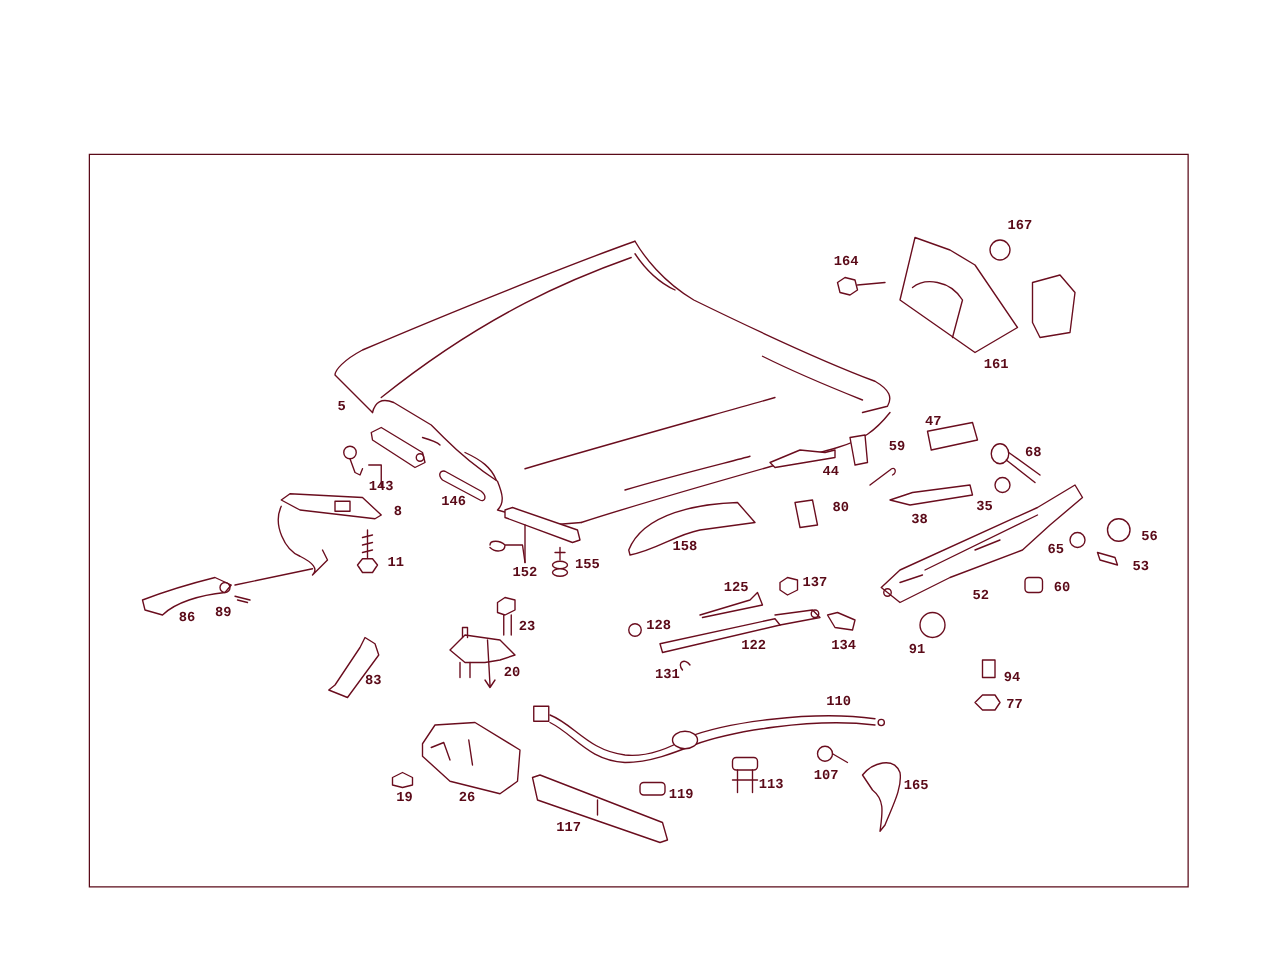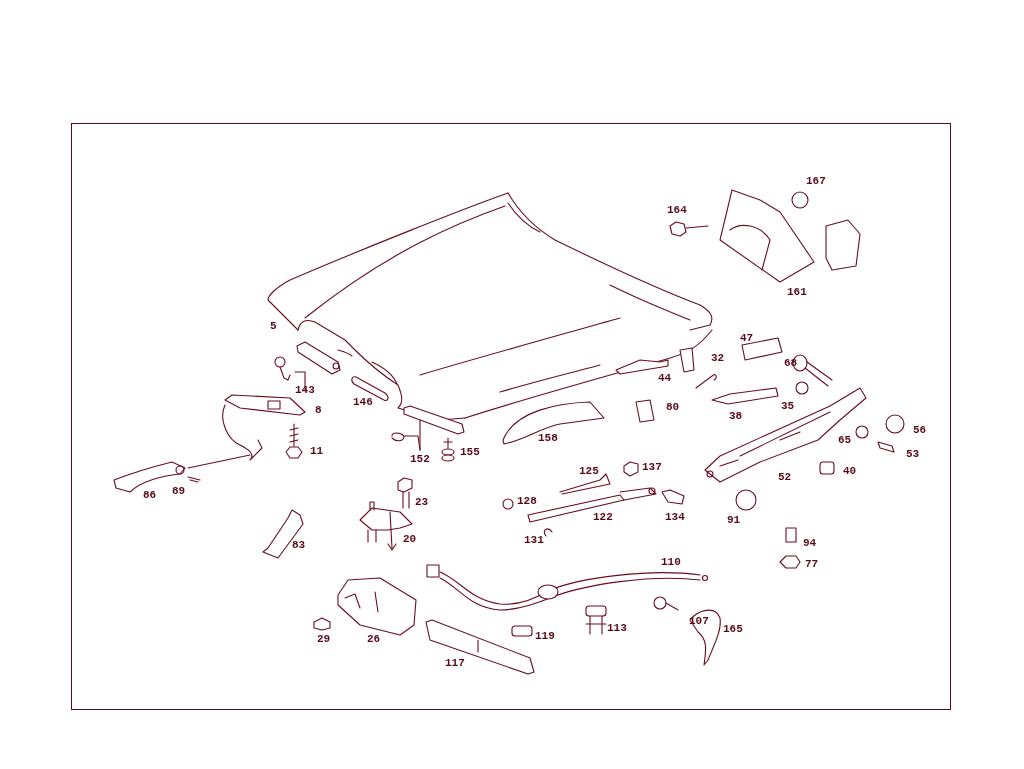--- a/index.html
+++ b/index.html
@@ -166,41 +166,41 @@
   <circle class="fl" cx="800" cy="200" r="8"></circle>
   <path class="fl" d="M826,226 L848,220 L860,234 L856,266 L832,270 L826,258 Z"></path>
 </svg>
 
 <div class="lbl" style="left:270px;top:320px">5</div>
 <div class="lbl" style="left:315px;top:404px">8</div>
 <div class="lbl" style="left:310px;top:445px">11</div>
 <div class="lbl" style="left:403px;top:533px">20</div>
 <div class="lbl" style="left:415px;top:496px">23</div>
 <div class="lbl" style="left:367px;top:633px">26</div>
-<div class="lbl" style="left:317px;top:633px">29</div>
+<div class="lbl" style="left:317px;top:633px">19</div>
 <div class="lbl" style="left:778px;top:471px">52</div>
 <div class="lbl" style="left:781px;top:400px">35</div>
 <div class="lbl" style="left:729px;top:410px">38</div>
-<div class="lbl" style="left:711px;top:352px">32</div>
+<div class="lbl" style="left:711px;top:352px">59</div>
 <div class="lbl" style="left:658px;top:372px">44</div>
 <div class="lbl" style="left:740px;top:332px">47</div>
-<div class="lbl" style="left:843px;top:465px">40</div>
+<div class="lbl" style="left:843px;top:465px">60</div>
 <div class="lbl" style="left:906px;top:448px">53</div>
 <div class="lbl" style="left:913px;top:424px">56</div>
 <div class="lbl" style="left:838px;top:434px">65</div>
-<div class="lbl" style="left:784px;top:357px">68</div>
+<div class="lbl" style="left:820px;top:357px">68</div>
 <div class="lbl" style="left:727px;top:514px">91</div>
 <div class="lbl" style="left:803px;top:537px">94</div>
 <div class="lbl" style="left:805px;top:558px">77</div>
 <div class="lbl" style="left:666px;top:401px">80</div>
 <div class="lbl" style="left:292px;top:539px">83</div>
 <div class="lbl" style="left:143px;top:489px">86</div>
 <div class="lbl" style="left:172px;top:485px">89</div>
 <div class="lbl" style="left:723px;top:623px">165</div>
-<div class="lbl" style="left:689px;top:615px">107</div>
+<div class="lbl" style="left:651px;top:615px">107</div>
 <div class="lbl" style="left:661px;top:556px">110</div>
 <div class="lbl" style="left:607px;top:622px">113</div>
 <div class="lbl" style="left:445px;top:657px">117</div>
 <div class="lbl" style="left:535px;top:630px">119</div>
 <div class="lbl" style="left:593px;top:511px">122</div>
 <div class="lbl" style="left:579px;top:465px">125</div>
 <div class="lbl" style="left:517px;top:495px">128</div>
 <div class="lbl" style="left:524px;top:534px">131</div>
 <div class="lbl" style="left:665px;top:511px">134</div>
 <div class="lbl" style="left:642px;top:461px">137</div>

